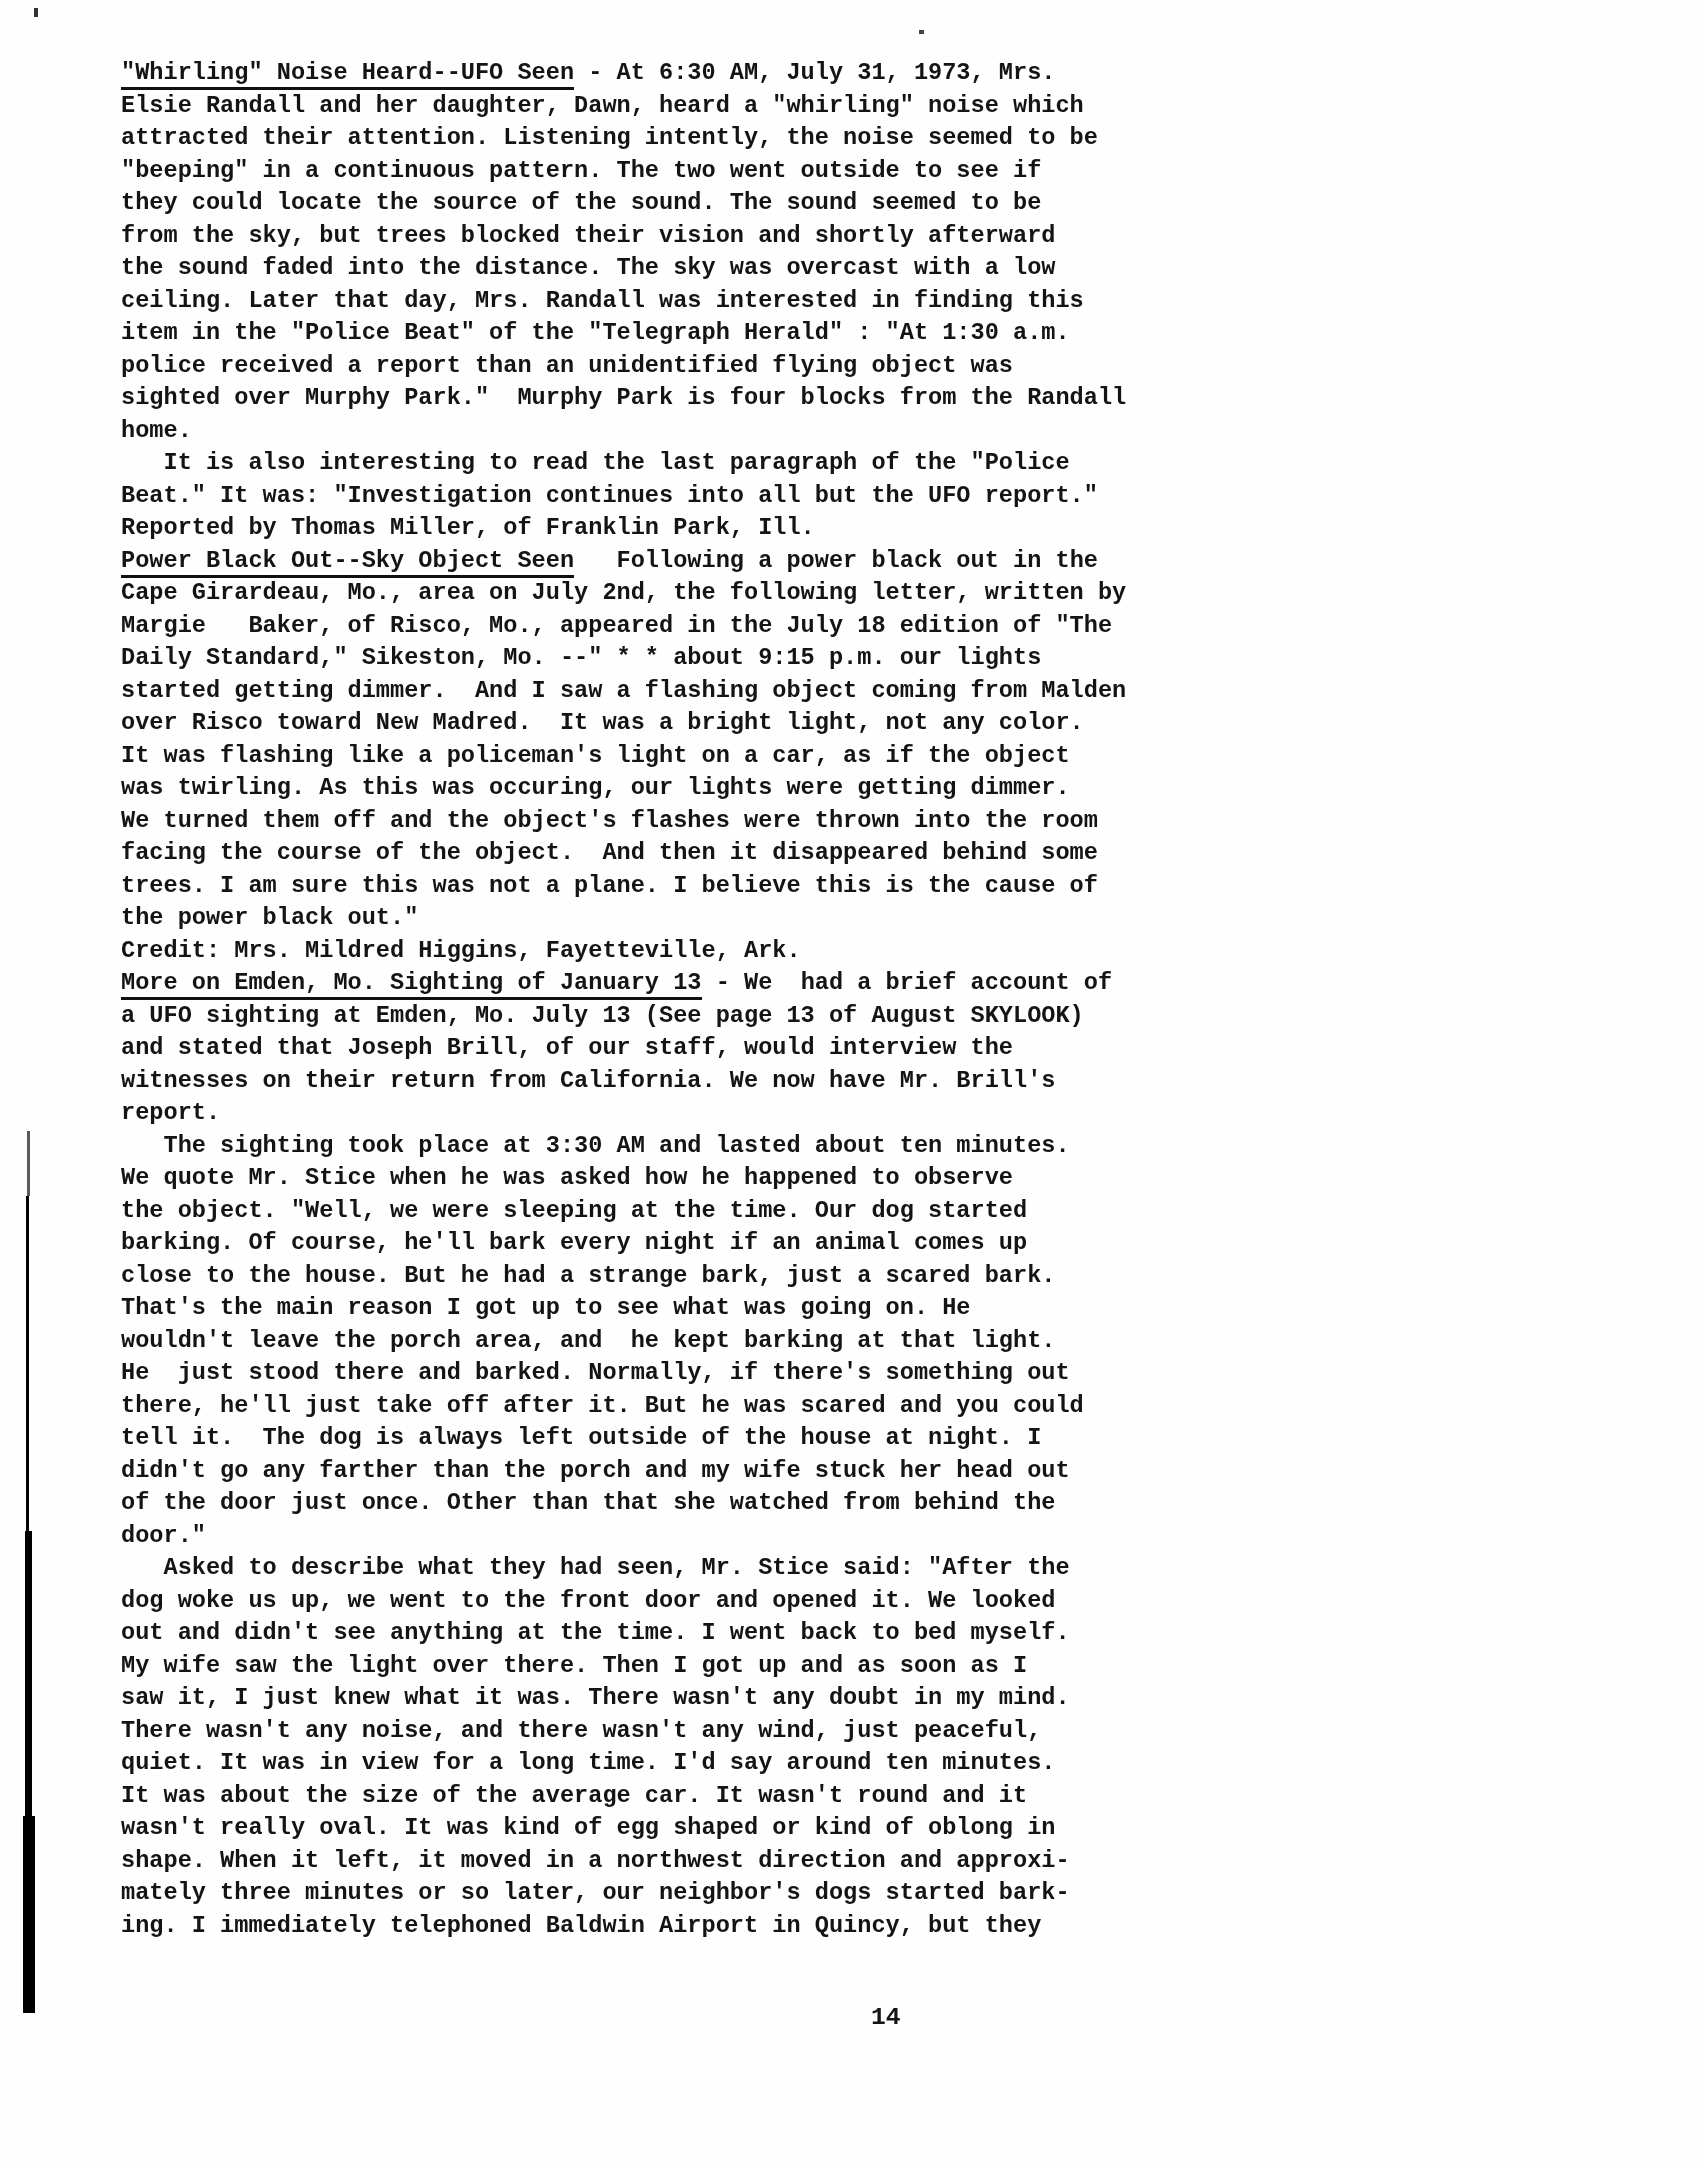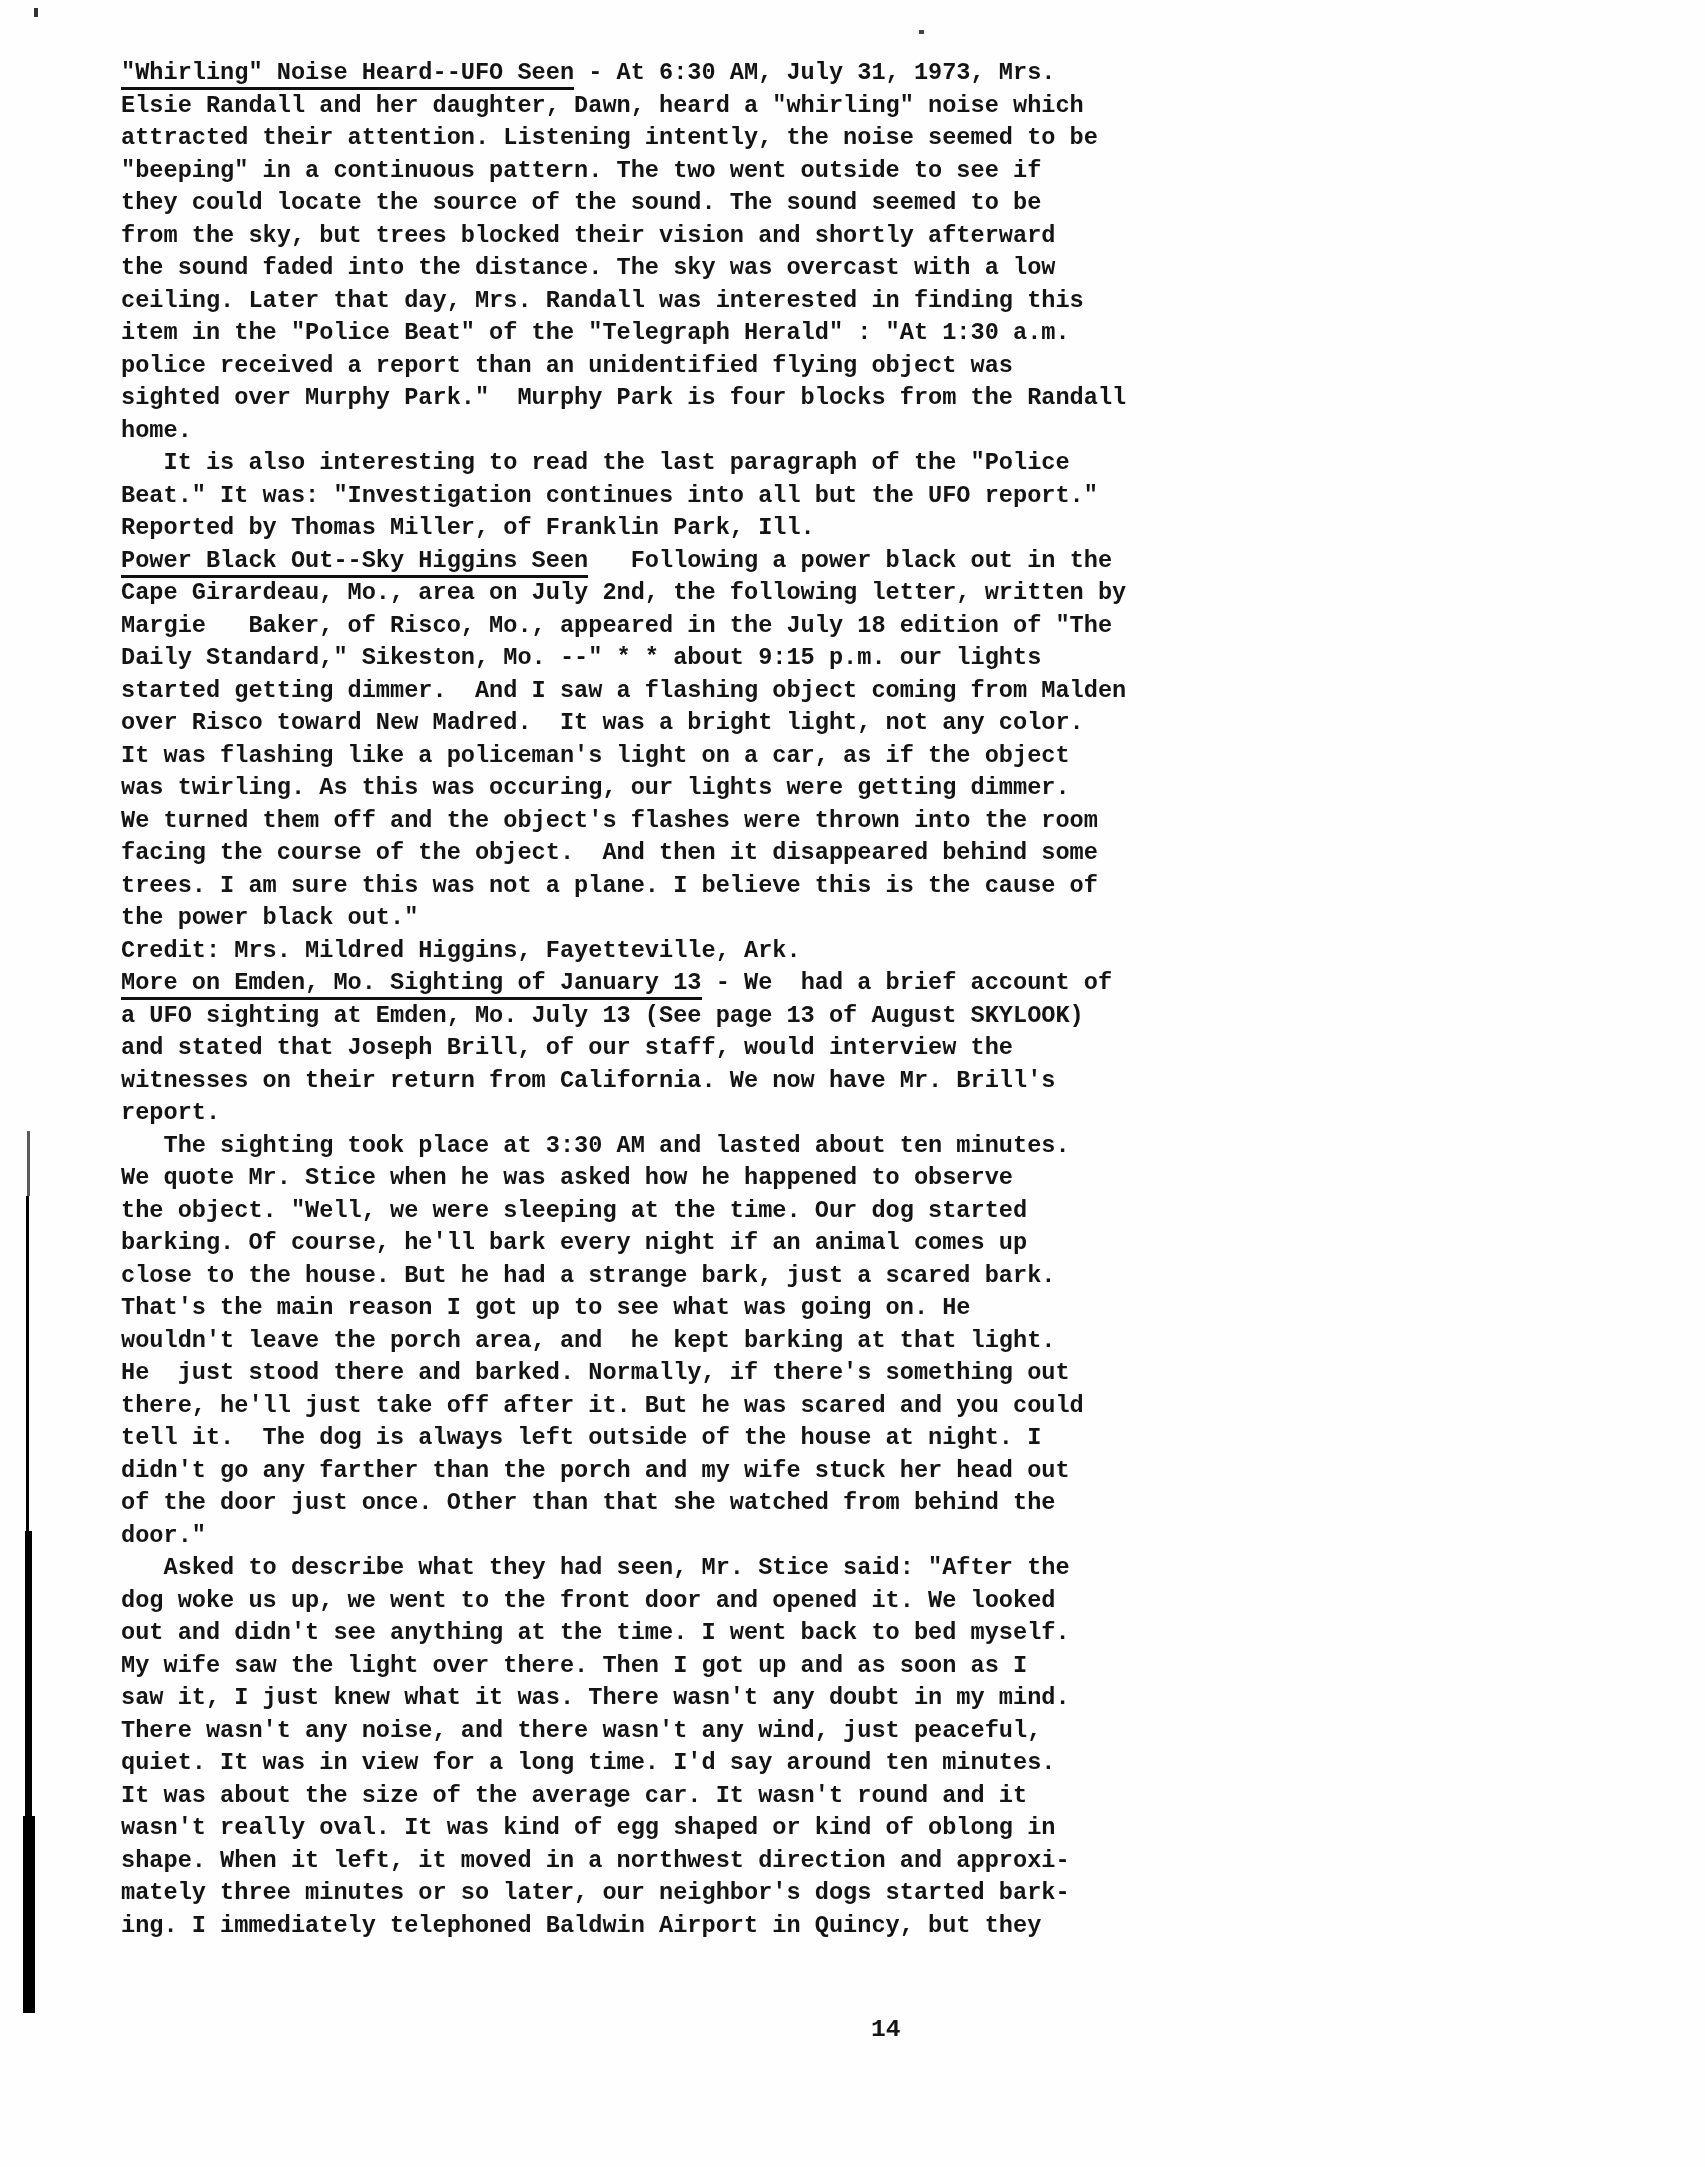--- a/index.html
+++ b/index.html
@@ -21,21 +21,20 @@
     font-size:23.6px;
     line-height:32.5px;
   }
   .heading{
     border-bottom:3.9px solid #101010;
     padding-bottom:1px;
   }
   .page-number{
     position:absolute;left:871px;top:2004px;
     font-size:24.6px;
-    margin-top:12px;
   }
   
   .edge-mark{position:absolute;background:#000;}
   .edge-a{left:26.6px;top:1131px;width:3px;height:65px;background:#5a5a5a;}
   .edge-b{left:25.6px;top:1196px;width:3.9px;height:335px;}
   .edge-c{left:24.6px;top:1531px;width:7.9px;height:286px;}
   .edge-d{left:22.7px;top:1816px;width:12.8px;height:197px;}
   .dot-tl{left:34px;top:7.9px;width:3.9px;height:8.9px;background:#333;}
   .dot-tr{left:919px;top:29.6px;width:4.9px;height:4.9px;background:#444;}
 </style>
@@ -59,21 +58,21 @@
 from the sky, but trees blocked their vision and shortly afterward
 the sound faded into the distance. The sky was overcast with a low
 ceiling. Later that day, Mrs. Randall was interested in finding this
 item in the "Police Beat" of the "Telegraph Herald" : "At 1:30 a.m.
 police received a report than an unidentified flying object was
 sighted over Murphy Park."  Murphy Park is four blocks from the Randall
 home.
    It is also interesting to read the last paragraph of the "Police
 Beat." It was: "Investigation continues into all but the UFO report."
 Reported by Thomas Miller, of Franklin Park, Ill.</span></p>
-      <p class="article"><span class="heading">Power Black Out--Sky Higgins Seen</span><span>   Following a power black out in the
+      <p class="article"><span class="heading">Power Black Out--Sky Object Seen</span><span>   Following a power black out in the
 Cape Girardeau, Mo., area on July 2nd, the following letter, written by
 Margie   Baker, of Risco, Mo., appeared in the July 18 edition of "The
 Daily Standard," Sikeston, Mo. --" * * about 9:15 p.m. our lights
 started getting dimmer.  And I saw a flashing object coming from Malden
 over Risco toward New Madred.  It was a bright light, not any color.
 It was flashing like a policeman's light on a car, as if the object
 was twirling. As this was occuring, our lights were getting dimmer.
 We turned them off and the object's flashes were thrown into the room
 facing the course of the object.  And then it disappeared behind some
 trees. I am sure this was not a plane. I believe this is the cause of

